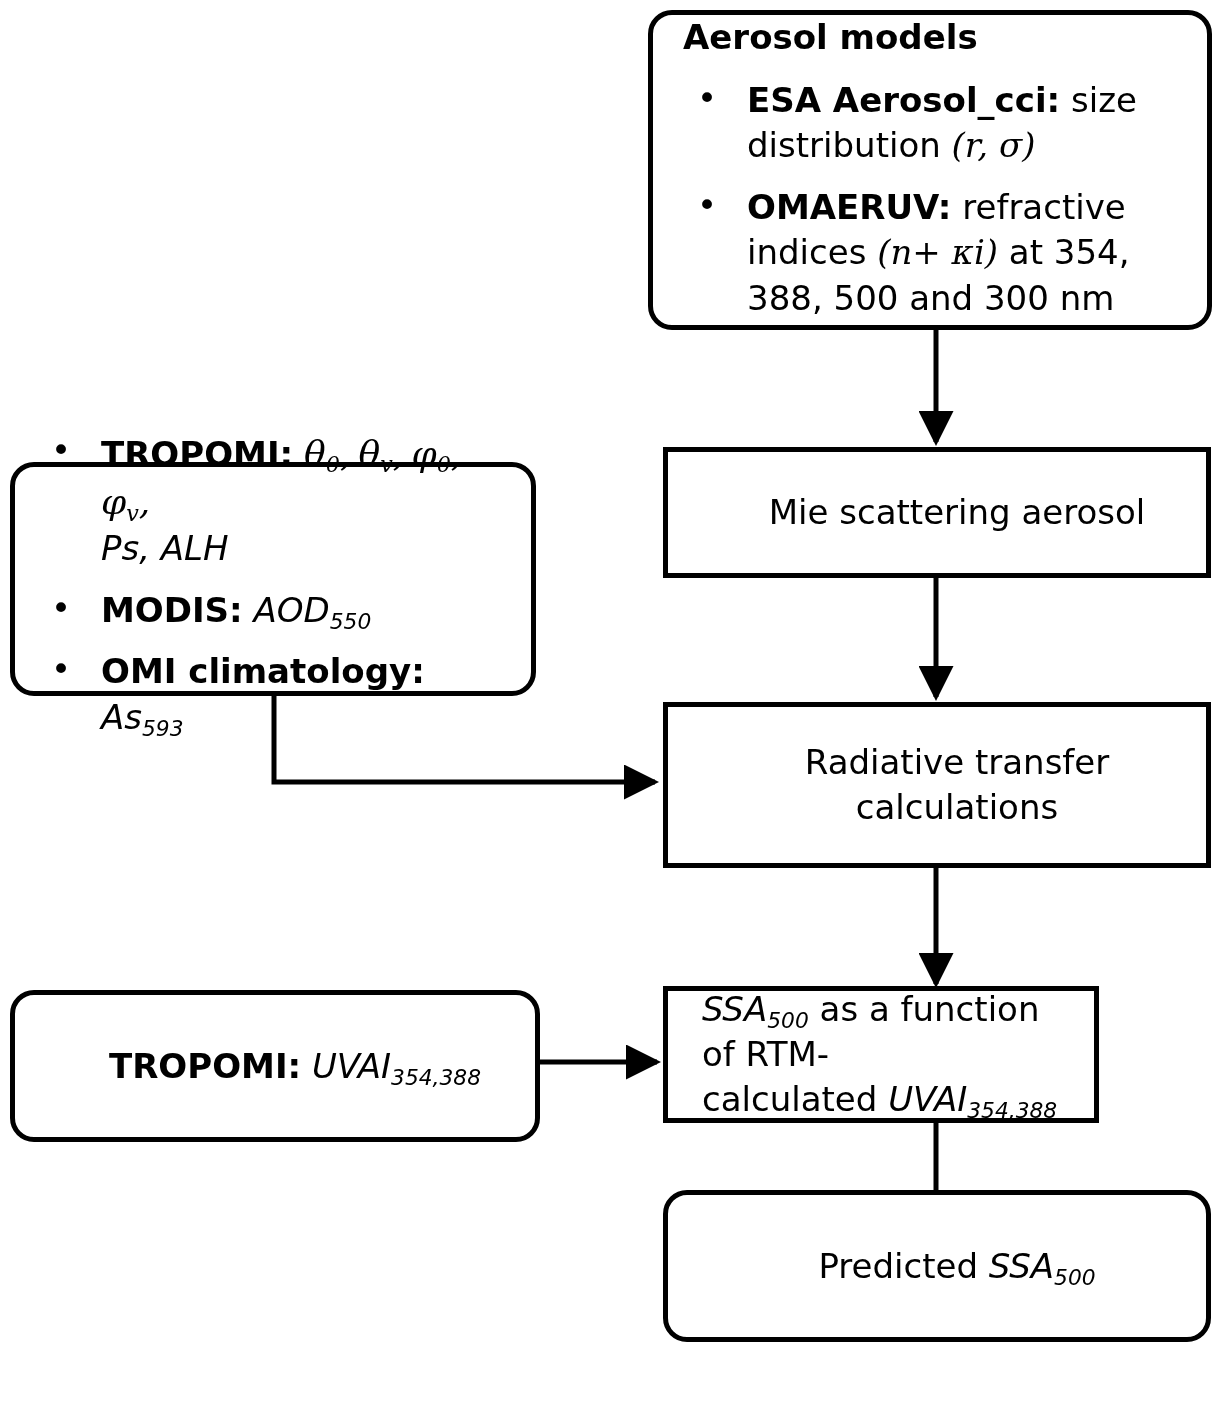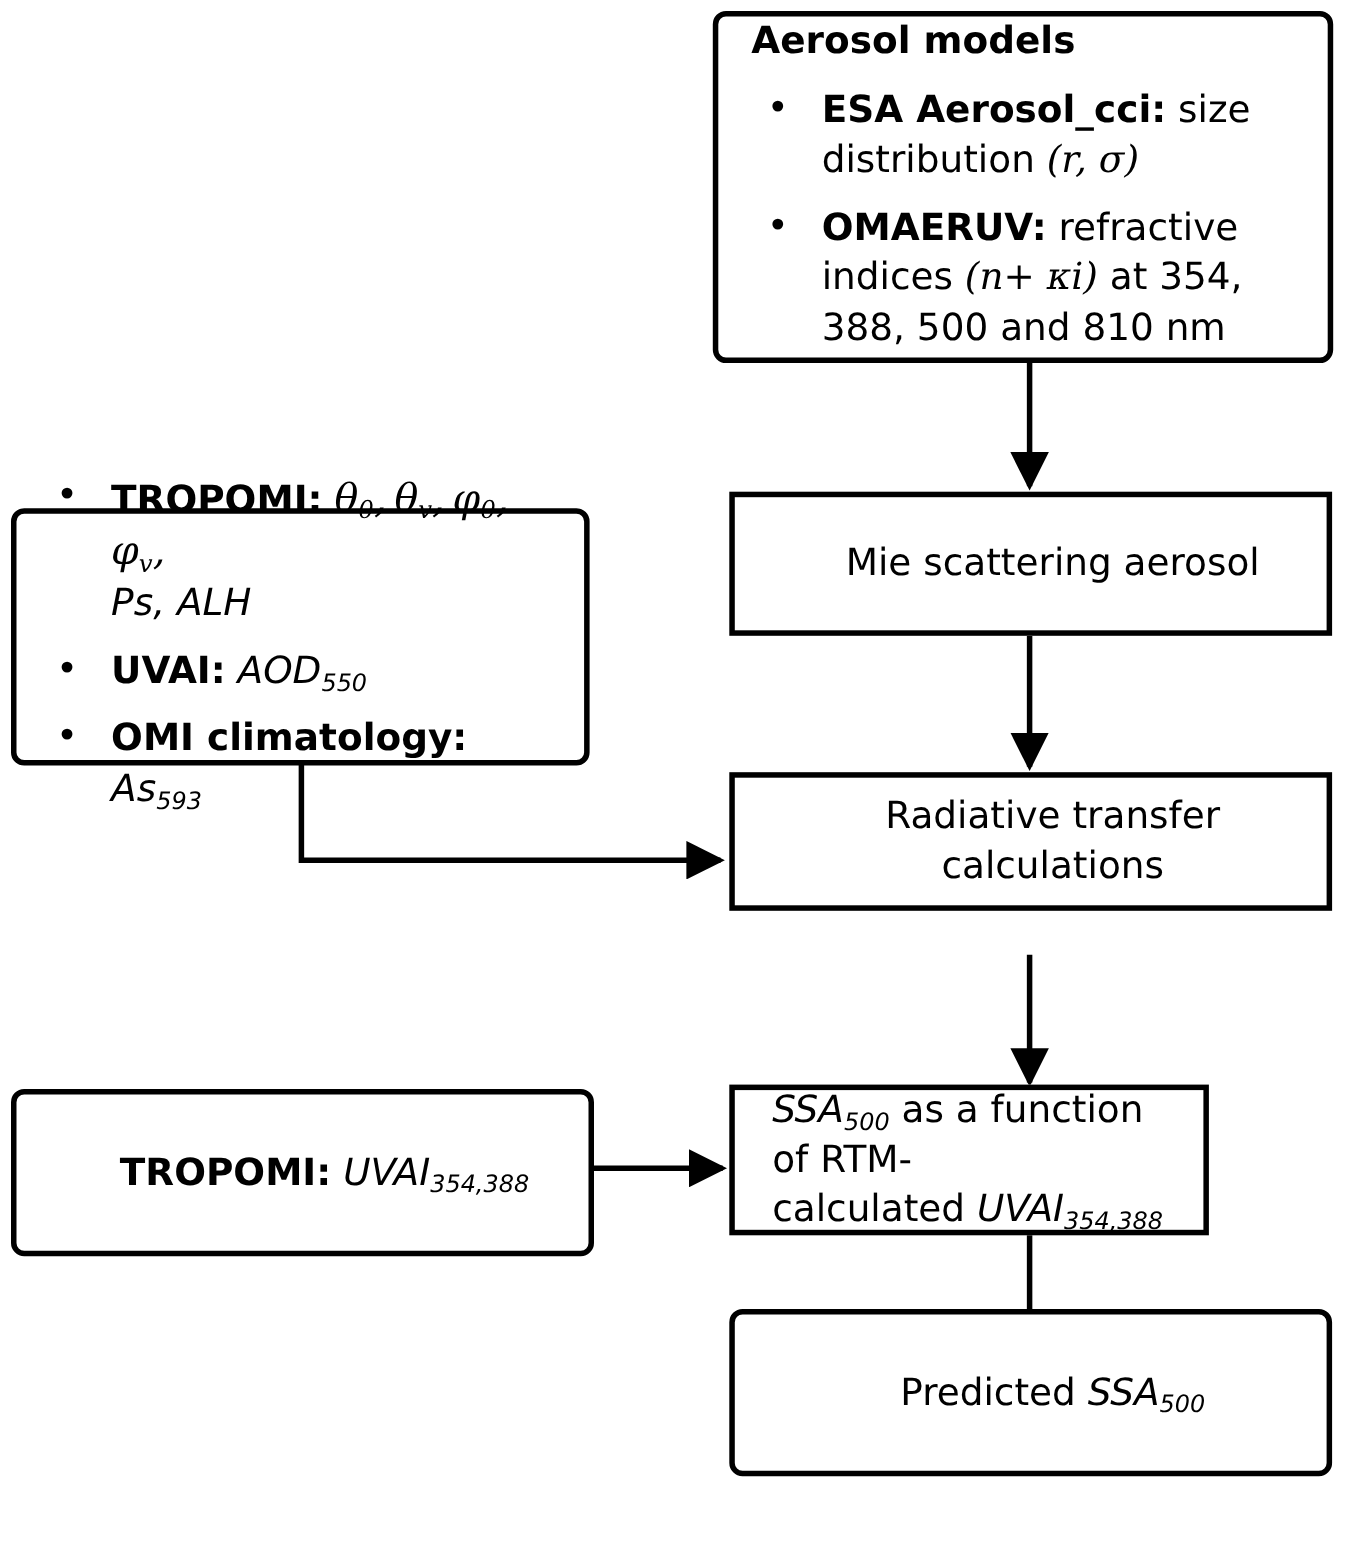--- a/index.html
+++ b/index.html
@@ -15,21 +15,21 @@
     font-family: "DejaVu Sans", "Liberation Sans", sans-serif;
     overflow: hidden;
   }
   .node {
     position: absolute;
     box-sizing: border-box;
     border: 5px solid #000000;
     background: #ffffff;
     color: #000000;
   }
-  .node.rounded { border-radius: 12px; }
+  .node.rounded { border-radius: 24px; }
   .node.rect { border-radius: 0; }
 
   .node-center {
     display: flex;
     align-items: center;
     justify-content: center;
     text-align: center;
     padding-left: 40px;
   }
   .node-left {
@@ -139,48 +139,48 @@
     </g>
   </svg>
 
   <div class="node rounded node-left" style="left:648px; top:10px; width:564px; height:320px; padding:18px 26px 18px 30px;">
     <div class="title-text" style="margin-bottom:2px;">Aerosol models</div>
     <ul class="bullets">
       <li>
         <span class="b">ESA Aerosol_cci:</span><span> size distribution </span><span class="i greek">(r, σ)</span>
       </li>
       <li>
-        <span class="b">OMAERUV:</span><span> refractive indices </span><span class="i greek">(n+ κi)</span><span> at 354, 388, 500 and 810 nm</span>
+        <span class="b">OMAERUV:</span><span> refractive indices </span><span class="i greek">(n+ κi)</span><span> at 354, 388, 500 and 300 nm</span>
       </li>
     </ul>
   </div>
 
   <div class="node rounded node-left" style="left:10px; top:462px; width:526px; height:234px; padding:12px 20px 12px 22px;">
     <ul class="bullets">
       <li>
         <span class="b">TROPOMI:</span>
         <span class="mathvar">θ<sub>0</sub>, θ<sub>v</sub>, φ<sub>0</sub>, φ<sub>v</sub>,</span>
         <div class="i" style="font-size:34px;">Ps, ALH</div>
       </li>
       <li>
-        <span class="b">UVAI:</span>
+        <span class="b">MODIS:</span>
         <span class="i">AOD<sub>550</sub></span>
       </li>
       <li>
         <span class="b">OMI climatology:</span>
         <span class="i">As<sub>593</sub></span>
       </li>
     </ul>
   </div>
 
   <div class="node rect node-center" style="left:663px; top:447px; width:548px; height:131px;">
     <span class="body-text">Mie scattering aerosol</span>
   </div>
 
-  <div class="node rect node-center" style="left:663px; top:702px; width:548px; height:126px;">
+  <div class="node rect node-center" style="left:663px; top:702px; width:548px; height:166px;">
     <span class="body-text">Radiative transfer calculations</span>
   </div>
 
   <div class="node rounded node-center" style="left:10px; top:990px; width:530px; height:152px;">
     <span class="body-text"><span class="b">TROPOMI:</span>
       <span class="i">UVAI<sub>354,388</sub></span></span>
   </div>
 
   <div class="node rect node-left" style="left:663px; top:986px; width:436px; height:137px; padding:0 20px 0 34px;">
     <div class="body-text">

